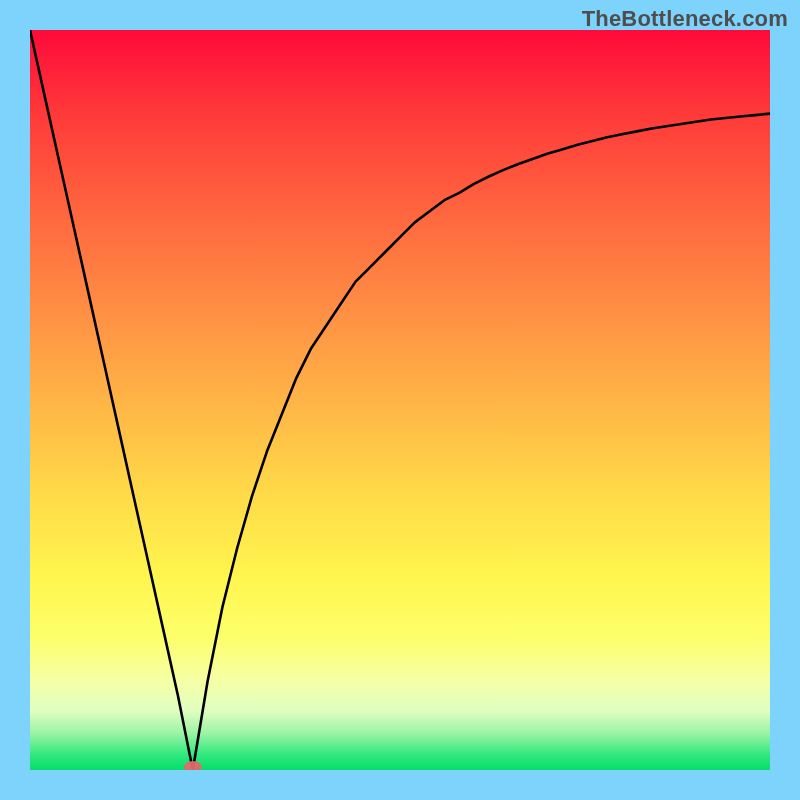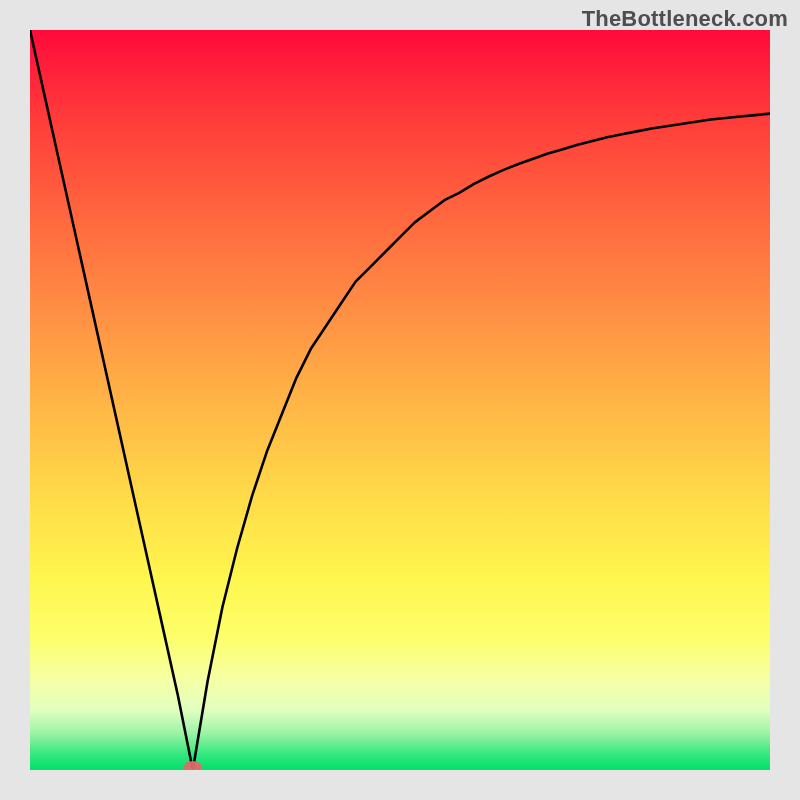--- a/index.html
+++ b/index.html
@@ -8,21 +8,21 @@
     width: 800px;
     height: 800px;
     overflow: hidden;
     font-family: Arial, Helvetica, sans-serif;
     background: #000;
   }
   .frame {
     position: relative;
     width: 800px;
     height: 800px;
-    background: #e5e5e5;
+    background: #7dd3fc;
     box-sizing: border-box;
   }
   .plot {
     position: absolute;
     left: 30px;
     top: 30px;
     width: 740px;
     height: 740px;
     background: linear-gradient(to bottom,
       #ff0a3a 0%,

